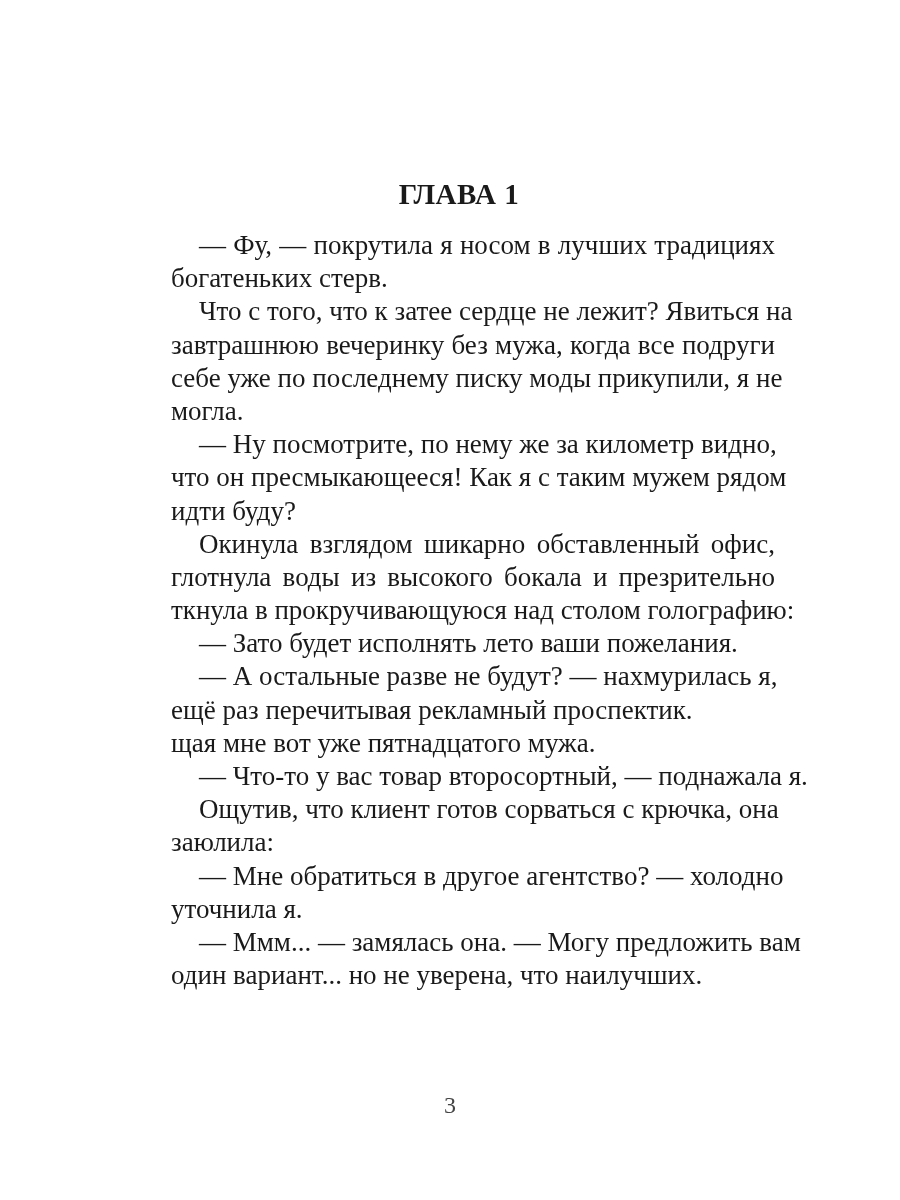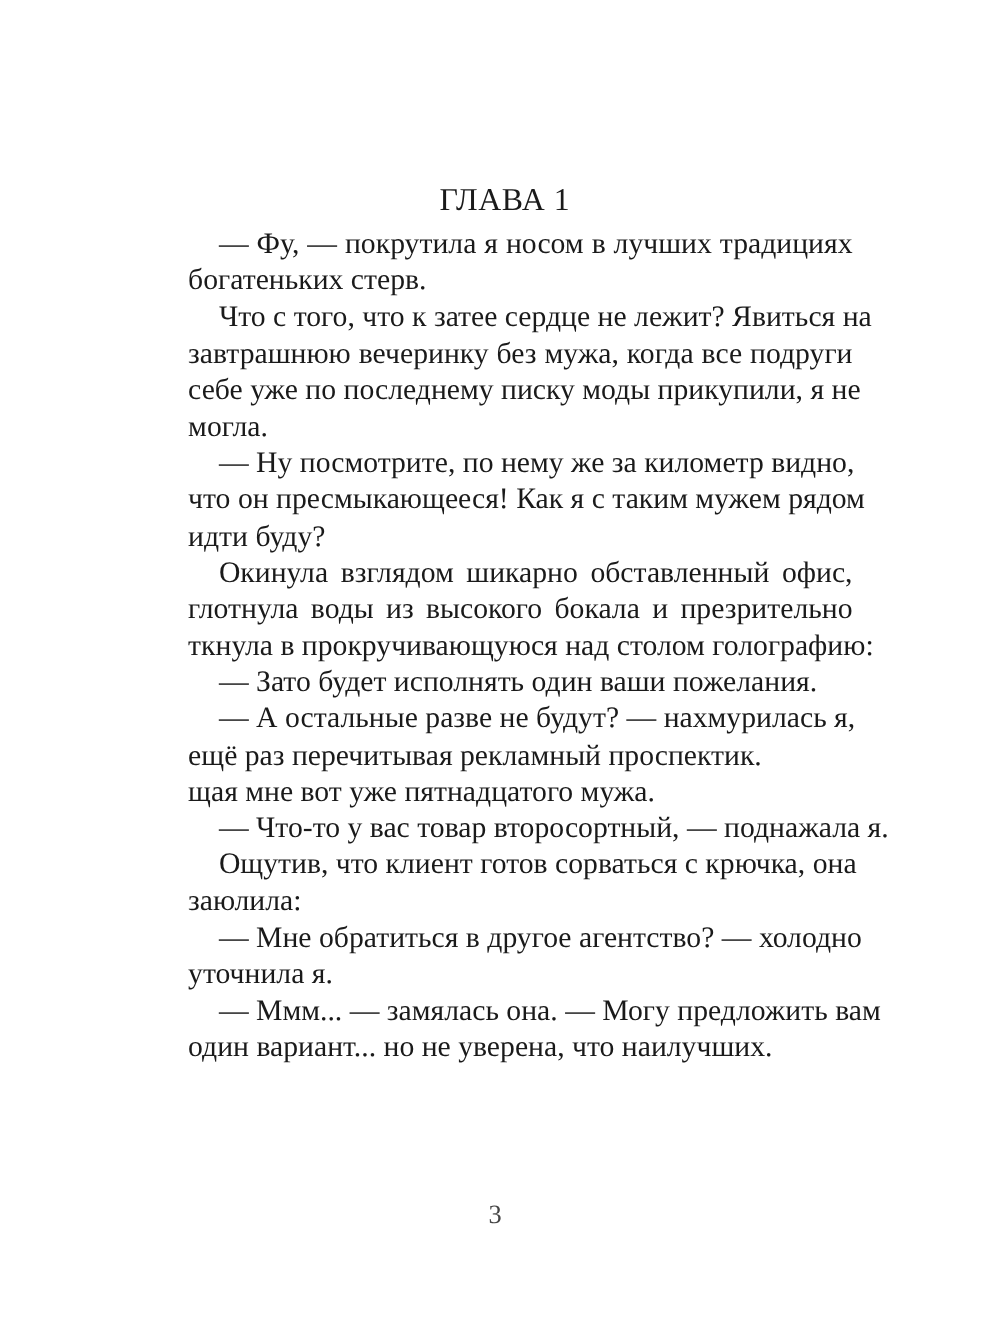--- a/index.html
+++ b/index.html
@@ -20,22 +20,22 @@
       left: 143px;
       top: 162px;
       width: 632px;
     }
     .chapter-title {
       text-align: center;
       font-size: 29px;
       line-height: 40px;
       height: 43px;
       letter-spacing: 0.5px;
-      margin: 0;
-      font-weight: normal;
+      margin: 12px;
+      font-weight: bold;
     }
     .body-text {
       font-size: 27px;
       line-height: 33.2px;
     }
     .para {
       margin: 0;
       text-align: justify;
       text-align-last: left;
       text-indent: 28px;
@@ -90,21 +90,21 @@
       <span class="line last">идти буду?</span>
     </div>
 
     <div class="para">
       <span class="line indent">Окинула взглядом шикарно обставленный офис,</span>
       <span class="line">глотнула воды из высокого бокала и презрительно</span>
       <span class="line">ткнула в прокручивающуюся над столом голографию:</span>
     </div>
 
     <div class="para">
-      <span class="line indent last">— Зато будет исполнять один ваши пожелания.</span>
+      <span class="line indent last">— Зато будет исполнять лето ваши пожелания.</span>
     </div>
 
     <div class="para">
       <span class="line indent">— А остальные разве не будут? — нахмурилась я,</span>
       <span class="line last">ещё раз перечитывая рекламный проспектик.</span>
     </div>
 
     <div class="para">
       <span class="line last">щая мне вот уже пятнадцатого мужа.</span>
     </div>

